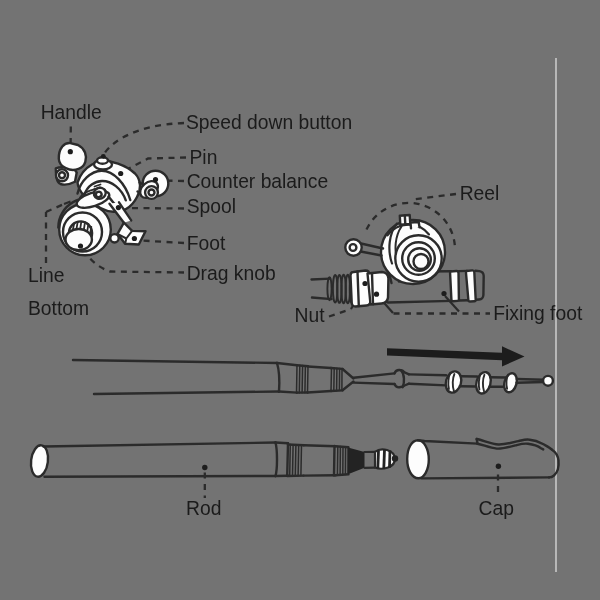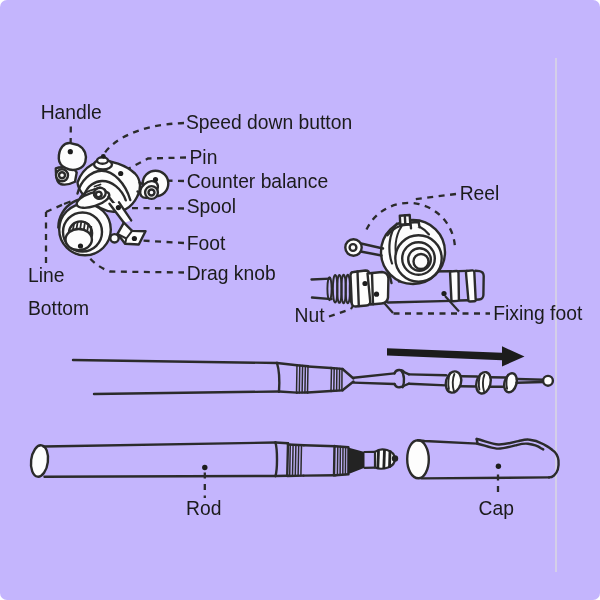--- a/index.html
+++ b/index.html
@@ -1,16 +1,16 @@
 <!DOCTYPE html>
 <html><head>
 <meta charset="utf-8">
 <style>
   html,body{margin:0;padding:0;background:#ffffff;}
-  .page{position:relative;width:600px;height:600px;background:#c4b5fd;overflow:hidden;border-radius:7px;}
+  .page{position:relative;width:600px;height:600px;background:#737373;overflow:hidden;}
   svg{position:absolute;left:0;top:0;}
   text{font-family:"Liberation Sans",sans-serif;font-size:19.3px;fill:#1b1b1b;}
 </style>
 </head>
 <body>
 <div class="page">
 <svg width="600" height="600" viewBox="0 0 600 600">
 
   <line x1="556" y1="58" x2="556" y2="572" stroke="#dedede" stroke-width="1.3"></line>
 

